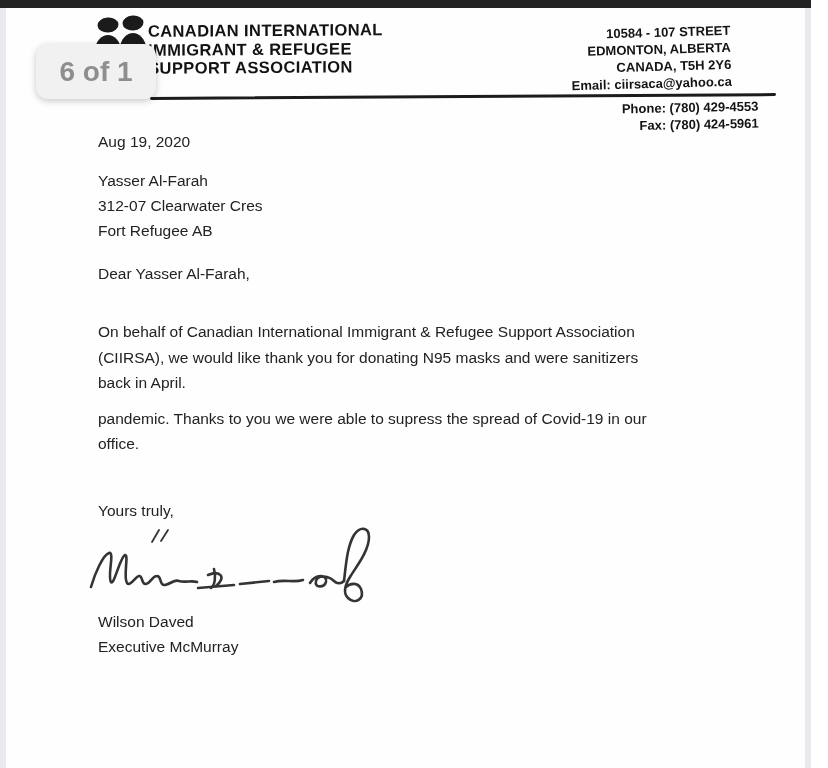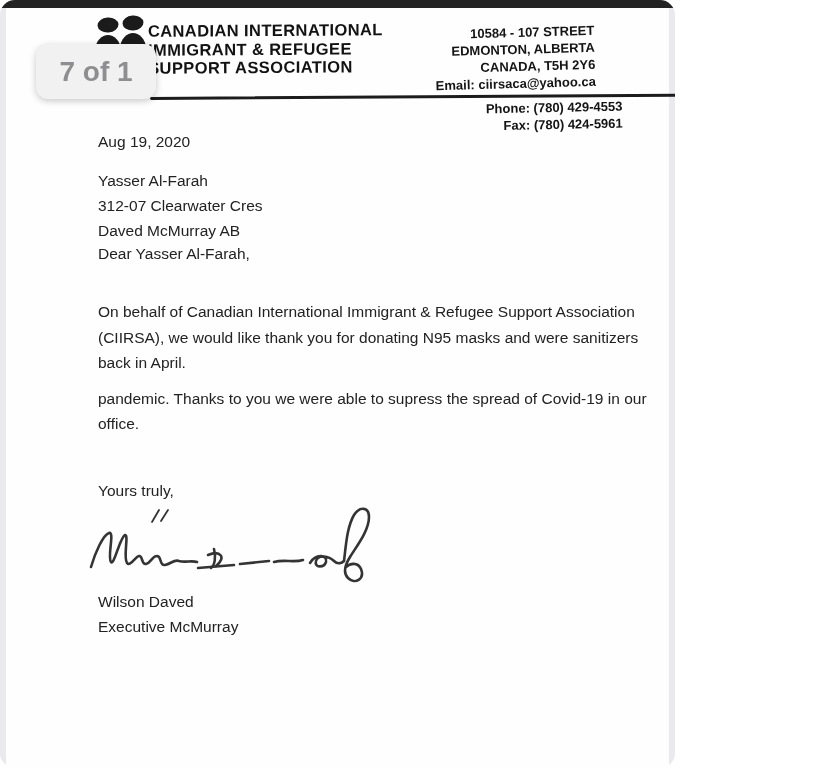--- a/index.html
+++ b/index.html
@@ -1,21 +1,20 @@
 <!DOCTYPE html>
 <html><head>
 <meta charset="utf-8">
 <style>
   html,body{margin:0;padding:0;background:#ffffff;}
   .screen{
-    position:relative;width:675px;height:768px;overflow:hidden;
+    position:relative;width:811px;height:768px;overflow:hidden;
     background:#fefefe;
     font-family:"Liberation Sans",sans-serif;
     color:#1e1e1e;
-    border-radius:15px;
   }
   
   .top-edge{position:absolute;left:0;top:0;width:100%;height:8px;background:#232323;}
   .side-edge{position:absolute;top:8px;bottom:0;width:6px;background:#e9e9ee;}
   .side-edge.left{left:0;}
   .side-edge.right{right:0;}
   
   .logo{position:absolute;left:93px;top:12px;}
   .org-name{
     position:absolute;left:148px;top:21px;
@@ -43,21 +42,21 @@
     background:#f1f1f2;border-radius:12px;
     box-shadow:0 2px 7px rgba(0,0,0,.22);
     display:flex;align-items:center;justify-content:center;
     font-size:28px;font-weight:bold;color:#8e8e90;z-index:5;
   }
   
   .letter{position:absolute;left:98px;top:131px;font-size:15.5px;color:#222;}
   .letter .ln{white-space:nowrap;}
   .date{line-height:22px;}
   .recipient{margin-top:15px;line-height:25px;}
-  .salutation{line-height:22px;}
+  .salutation{margin-top:20px;line-height:22px;}
   .para{margin-top:10px;line-height:25.5px;}
   .para.first{margin-top:34px;}
   .closing{margin-top:43px;line-height:22px;}
   .sig{display:block;margin:3px 0 0 -10px;}
   .signer-name{margin-top:2px;line-height:25px;}
   .signer-title{line-height:25px;}
 </style>
 </head>
 <body>
 
@@ -95,21 +94,21 @@
       <div class="ln">Phone: (780) 429-4553</div>
       <div class="ln">Fax: (780) 424-5961</div>
     </div>
 
     <div class="letter">
       <div class="date ln">Aug 19, 2020</div>
 
       <div class="recipient">
         <div class="ln">Yasser Al-Farah</div>
         <div class="ln">312-07 Clearwater Cres</div>
-        <div class="ln">Daved McMurray AB</div>
+        <div class="ln">Fort Refugee AB</div>
       </div>
 
       <div class="salutation ln">Dear Yasser Al-Farah,</div>
 
       <div class="para first">
         <div class="ln">On behalf of Canadian International Immigrant &amp; Refugee Support Association</div>
         <div class="ln">(CIIRSA), we would like thank you for donating N95 masks and were sanitizers</div>
         <div class="ln">back in April.</div>
       </div>
 
@@ -139,16 +138,16 @@
                  C281,26 268,42 262,52 C257,60 255,68 260,73
                  C267,80 277,74 273,64 C270,57 262,58 258,62"></path>
       </svg>
 
       <div class="signer-name ln">Wilson Daved</div>
       <div class="signer-title ln">Executive McMurray</div>
     </div>
   </div>
 
   <div class="badge">
-    <span>7 of 1</span>
+    <span>6 of 1</span>
   </div>
 
 </div>
 
 </body></html>

